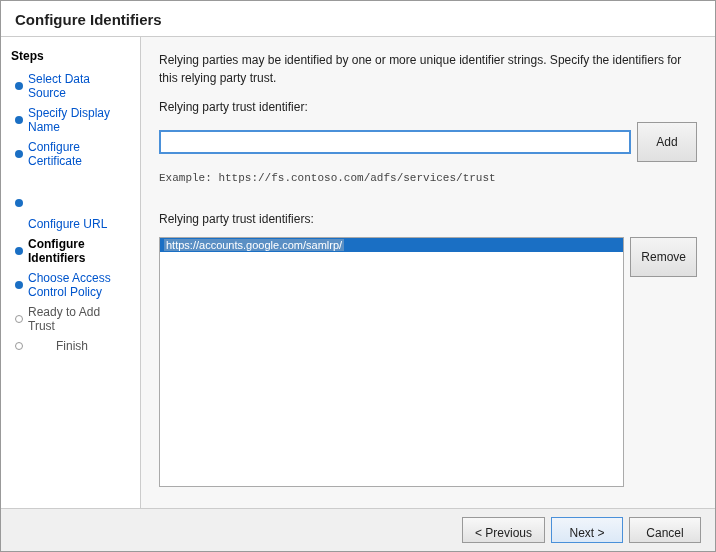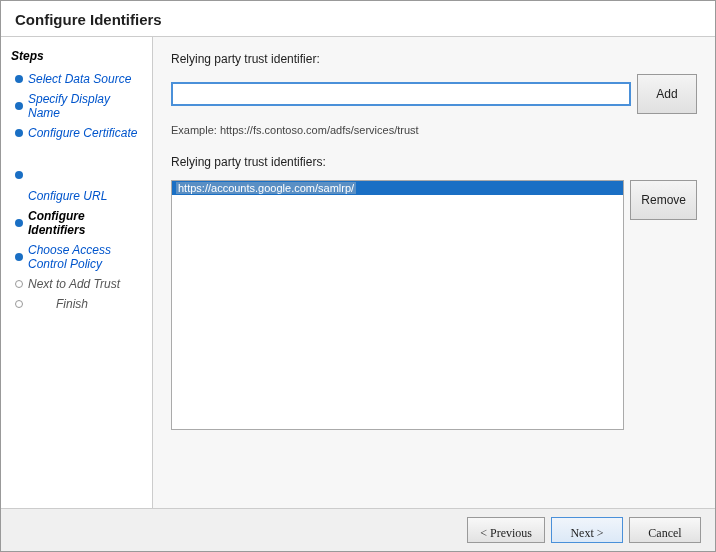--- a/index.html
+++ b/index.html
@@ -31,25 +31,24 @@
       font-size: 15px;
       font-weight: 600;
       color: #1f1f1f;
     }
     .dialog-body {
       display: flex;
       flex: 1;
       overflow: hidden;
     }
     .sidebar {
-      width: 152px;
+      width: 140px;
       background: #fff;
       border-right: 1px solid #ccc;
       padding: 8px 0;
-      font-style: italic;
     }
     .sidebar-label {
       font-weight: 700;
       padding: 4px 10px 6px 10px;
       font-size: 12px;
       color: #000;
     }
     .sidebar-item {
       padding: 3px 10px 3px 14px;
       font-size: 12px;
@@ -120,21 +119,22 @@
       color: #222;
     }
     .btn:disabled {
       color: #aaa;
       cursor: default;
     }
     .example-text {
       font-size: 11px;
       color: #444;
       margin-top: 2px;
-      margin-bottom: 11px;
+      margin-bottom: 20px;
+      font-family: Liberation Mono, monospace;
     }
     .list-label {
       font-size: 12px;
       color: #222;
       margin-bottom: 3px;
     }
     .list-row {
       display: flex;
       gap: 6px;
       align-items: flex-start;
@@ -158,21 +158,20 @@
     }
     .btn-footer {
       height: 26px;
       min-width: 72px;
       border: 1px solid #999;
       background: linear-gradient(to bottom, #f8f8f8, #e2e2e2);
       font-size: 12px;
       cursor: pointer;
       padding: 8px 12px;
       color: #222;
-      font-family: Liberation Serif, serif;
     }
     .btn-footer.primary {
       border-color: #4a90d9;
       background: linear-gradient(to bottom, #f0f5fb, #dce9f7);
     }
     .selected-list-row {
       display: flex;
       align-items: flex-end;
       padding: 1px 4px;
       background: #1a6fc4;
@@ -217,29 +216,30 @@
       <div class="sidebar-item active">
         <span class="dot active-dot"></span>
         <span style="font-size:12px;font-weight:600;">Configure Identifiers</span>
       </div>
       <div class="sidebar-item">
         <span class="dot blue"></span>
         <a href="#" style="color:#0055cc;text-decoration:none;font-size:12px;">Choose Access Control Policy</a>
       </div>
       <div class="sidebar-item">
         <span class="dot empty"></span>
-        <span style="font-size:12px;color:#555;">Next to Add Trust</span>
+        <span style="font-size:12px;color:#555;">Ready to Add Trust</span>
       </div>
       <div class="sidebar-item">
         <span class="dot empty"></span>
         <span style="font-size:12px;color:#555;margin-left:28px;">Finish</span>
       </div>
     </div>
 
     <div class="main-content">
+      <p class="description-text">Relying parties may be identified by one or more unique identifier strings. Specify the identifiers for this relying party trust.</p>
 
       <div>
         <span class="field-label">Relying party trust identifier:</span>
       </div>
 
       <div class="input-row">
         <input type="text" class="text-input" value="" style="border: 2px solid rgb(74, 144, 217);" placeholder="">
         <button class="btn">Add</button>
       </div>
 

